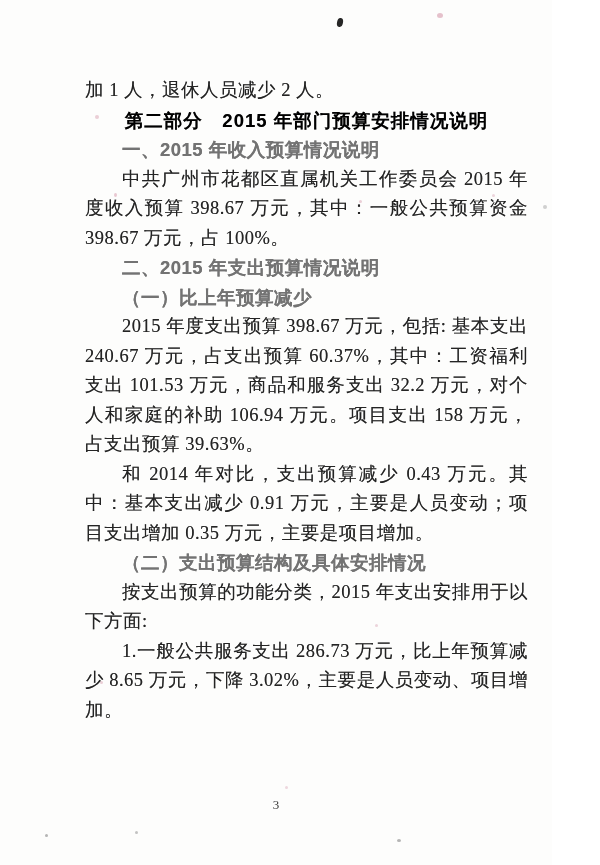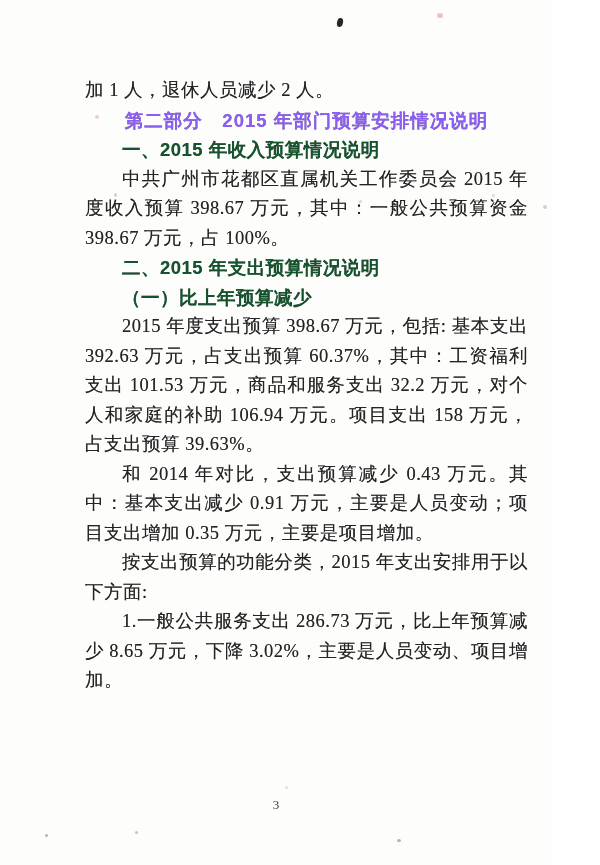--- a/index.html
+++ b/index.html
@@ -30,29 +30,29 @@
     font-size: inherit;
   }
   .continuation-line { text-indent: 0; }
   .part-heading {
     font-family: "Liberation Sans", "DejaVu Sans", sans-serif;
     font-weight: bold;
     font-size: 20.5px;
     text-align: center;
     letter-spacing: 1px;
     margin: 30px 0 30px 0;
-    color: #8b5cf6;
+    color: #000000;
   }
   .section-heading, .sub-heading {
     font-family: "Liberation Sans", "DejaVu Sans", sans-serif;
     font-weight: bold;
     font-size: 19px;
     text-indent: 2em;
     text-align: left;
-    color: #14532d;
+    color: #737373;
   }
   .paragraph { text-indent: 2em; }
   .page-number {
     position: absolute;
     left: 0;
     right: 0;
     top: 797px;
     text-align: center;
     font-size: 13px;
     color: #3a3a3a;
@@ -101,24 +101,25 @@
     <h1 class="part-heading">第二部分　2015 年部门预算安排情况说明</h1>
 
     <h2 class="section-heading">一、2015 年收入预算情况说明</h2>
 
     <p class="paragraph">中共广州市花都区直属机关工作委员会 2015 年度收入预算 398.67 万元，其中：一般公共预算资金 398.67 万元，占 100%。</p>
 
     <h2 class="section-heading">二、2015 年支出预算情况说明</h2>
 
     <h3 class="sub-heading">（一）比上年预算减少</h3>
 
-    <p class="paragraph">2015 年度支出预算 398.67 万元，包括: 基本支出 392.63 万元，占支出预算 60.37%，其中：工资福利支出 101.53 万元，商品和服务支出 32.2 万元，对个人和家庭的补助 106.94 万元。项目支出 158 万元，占支出预算 39.63%。</p>
+    <p class="paragraph">2015 年度支出预算 398.67 万元，包括: 基本支出 240.67 万元，占支出预算 60.37%，其中：工资福利支出 101.53 万元，商品和服务支出 32.2 万元，对个人和家庭的补助 106.94 万元。项目支出 158 万元，占支出预算 39.63%。</p>
 
     <p class="paragraph">和 2014 年对比，支出预算减少 0.43 万元。其中：基本支出减少 0.91 万元，主要是人员变动；项目支出增加 0.35 万元，主要是项目增加。</p>
 
+    <h3 class="sub-heading">（二）支出预算结构及具体安排情况</h3>
 
     <p class="paragraph">按支出预算的功能分类，2015 年支出安排用于以下方面:</p>
 
     <p class="paragraph">1.一般公共服务支出 286.73 万元，比上年预算减少 8.65 万元，下降 3.02%，主要是人员变动、项目增加。</p>
 
   </div>
 
   <div class="page-number">3</div>
 </div>
 

